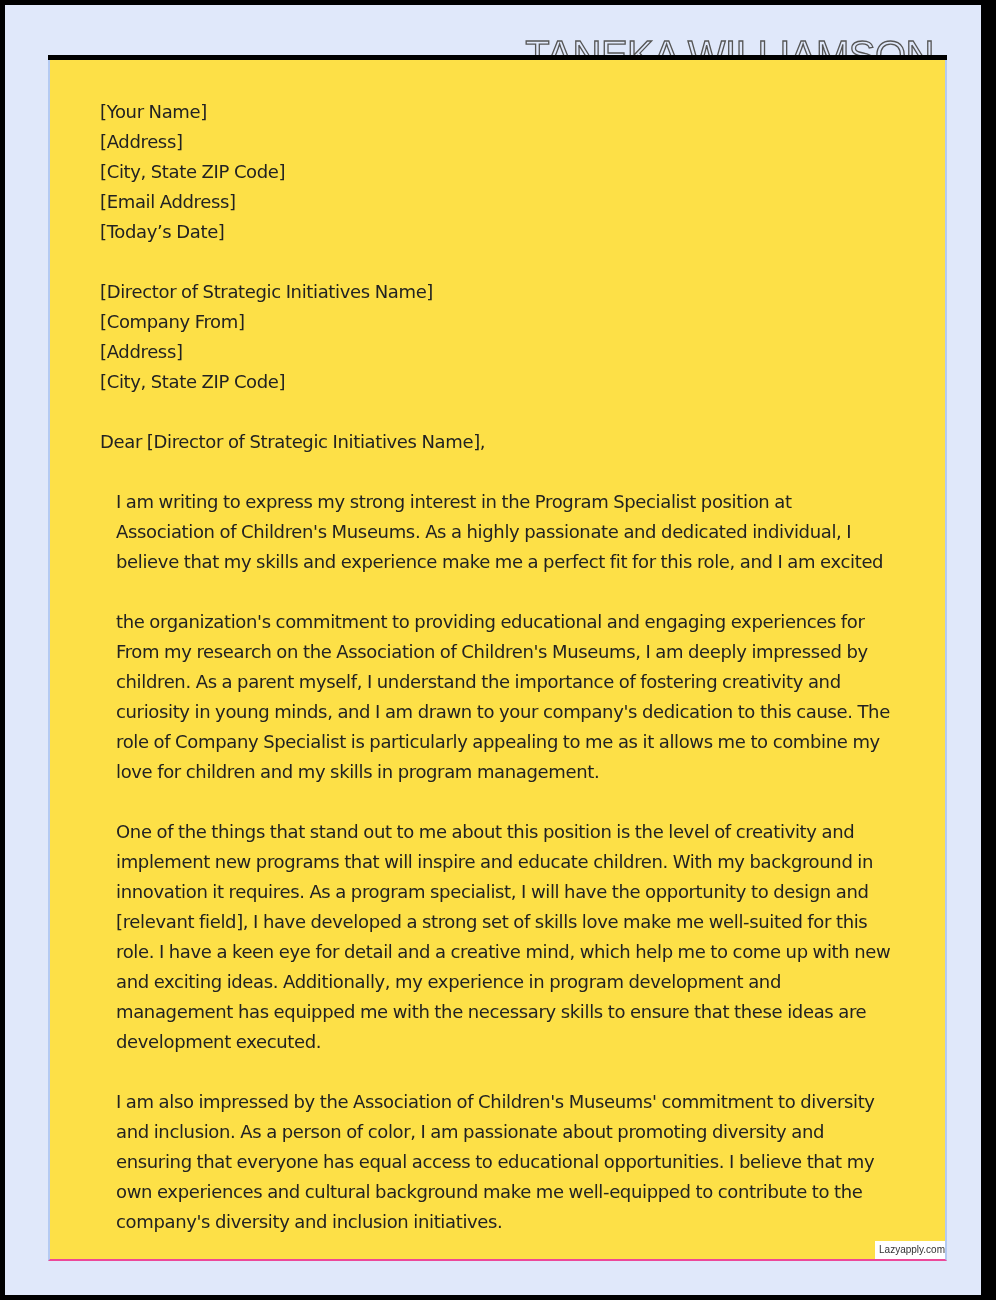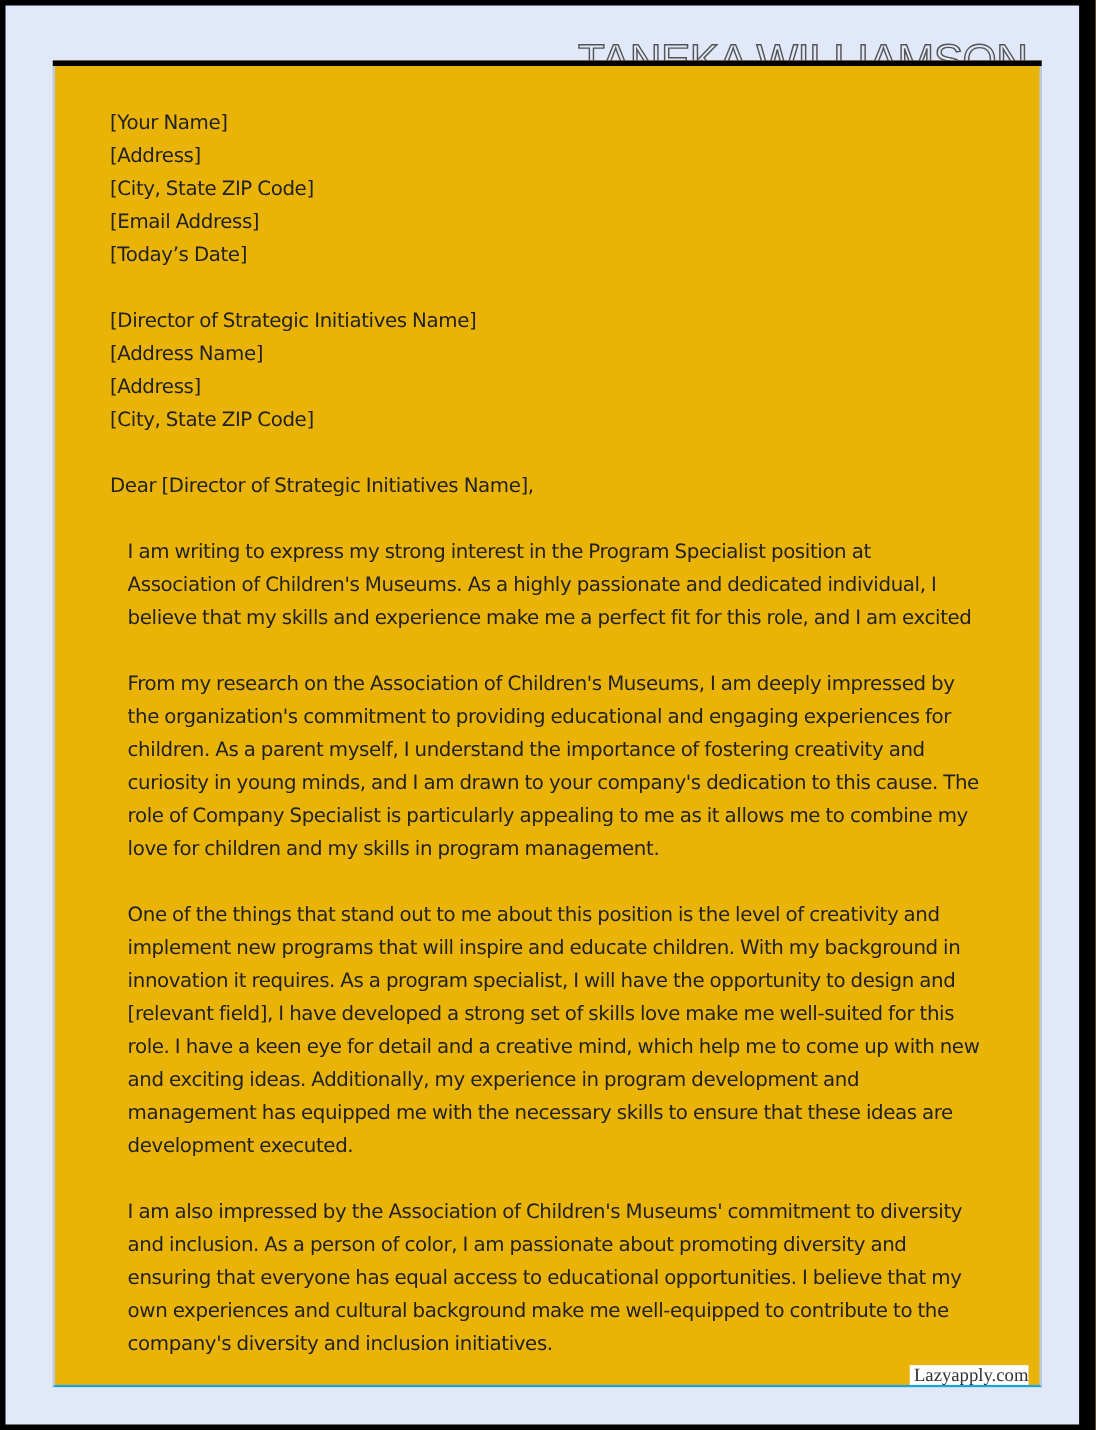--- a/index.html
+++ b/index.html
@@ -34,24 +34,24 @@
       -webkit-text-stroke: 1.3px #555;
       line-height: 44px;
       white-space: nowrap;
     }
     .page {
       position: absolute;
       left: 43px;
       top: 50px;
       width: 899px;
       height: 1206px;
-      background: #eab308;
+      background: #fde047;
       border-left: 2px solid #b4caf2;
       border-right: 2px solid #b4caf2;
-      border-bottom: 2px solid #0ea5e9;
+      border-bottom: 2px solid #ec4899;
       box-sizing: border-box;
     }
     .page-topbar {
       position: absolute;
       left: -2px;
       right: -2px;
       top: 0;
       height: 5px;
       background: #000;
     }
@@ -72,24 +72,24 @@
       white-space: nowrap;
     }
     .block {
       margin: 0 0 30px 0;
     }
     .para {
       margin: 0 0 30px 16px;
     }
     .watermark {
       position: absolute;
-      right: 10px;
+      right: 0;
       bottom: 0px;
-      font-family: Liberation Serif, serif;
-      font-size: 17px;
+      font-family: Liberation Sans, sans-serif;
+      font-size: 10px;
       color: #333;
       line-height: 18px;
       background: #fff;
       padding-left: 4px;
     }
   </style>
 </head>
 <body>
 
 <div class="frame">
@@ -102,38 +102,38 @@
       <div class="block">
         <span class="line">[Your Name]</span>
         <span class="line">[Address]</span>
         <span class="line">[City, State ZIP Code]</span>
         <span class="line">[Email Address]</span>
         <span class="line">[Today’s Date]</span>
       </div>
 
       <div class="block">
         <span class="line">[Director of Strategic Initiatives Name]</span>
-        <span class="line">[Address Name]</span>
+        <span class="line">[Company From]</span>
         <span class="line">[Address]</span>
         <span class="line">[City, State ZIP Code]</span>
       </div>
 
       <div class="block">
         <span class="line">Dear [Director of Strategic Initiatives Name],</span>
       </div>
 
       <div class="para">
         <span class="line">I am writing to express my strong interest in the Program Specialist position at</span>
         <span class="line">Association of Children's Museums. As a highly passionate and dedicated individual, I</span>
         <span class="line">believe that my skills and experience make me a perfect fit for this role, and I am excited</span>
       </div>
 
       <div class="para">
+        <span class="line">the organization's commitment to providing educational and engaging experiences for</span>
         <span class="line">From my research on the Association of Children's Museums, I am deeply impressed by</span>
-        <span class="line">the organization's commitment to providing educational and engaging experiences for</span>
         <span class="line">children. As a parent myself, I understand the importance of fostering creativity and</span>
         <span class="line">curiosity in young minds, and I am drawn to your company's dedication to this cause. The</span>
         <span class="line">role of Company Specialist is particularly appealing to me as it allows me to combine my</span>
         <span class="line">love for children and my skills in program management.</span>
       </div>
 
       <div class="para">
         <span class="line">One of the things that stand out to me about this position is the level of creativity and</span>
         <span class="line">implement new programs that will inspire and educate children. With my background in</span>
         <span class="line">innovation it requires. As a program specialist, I will have the opportunity to design and</span>

